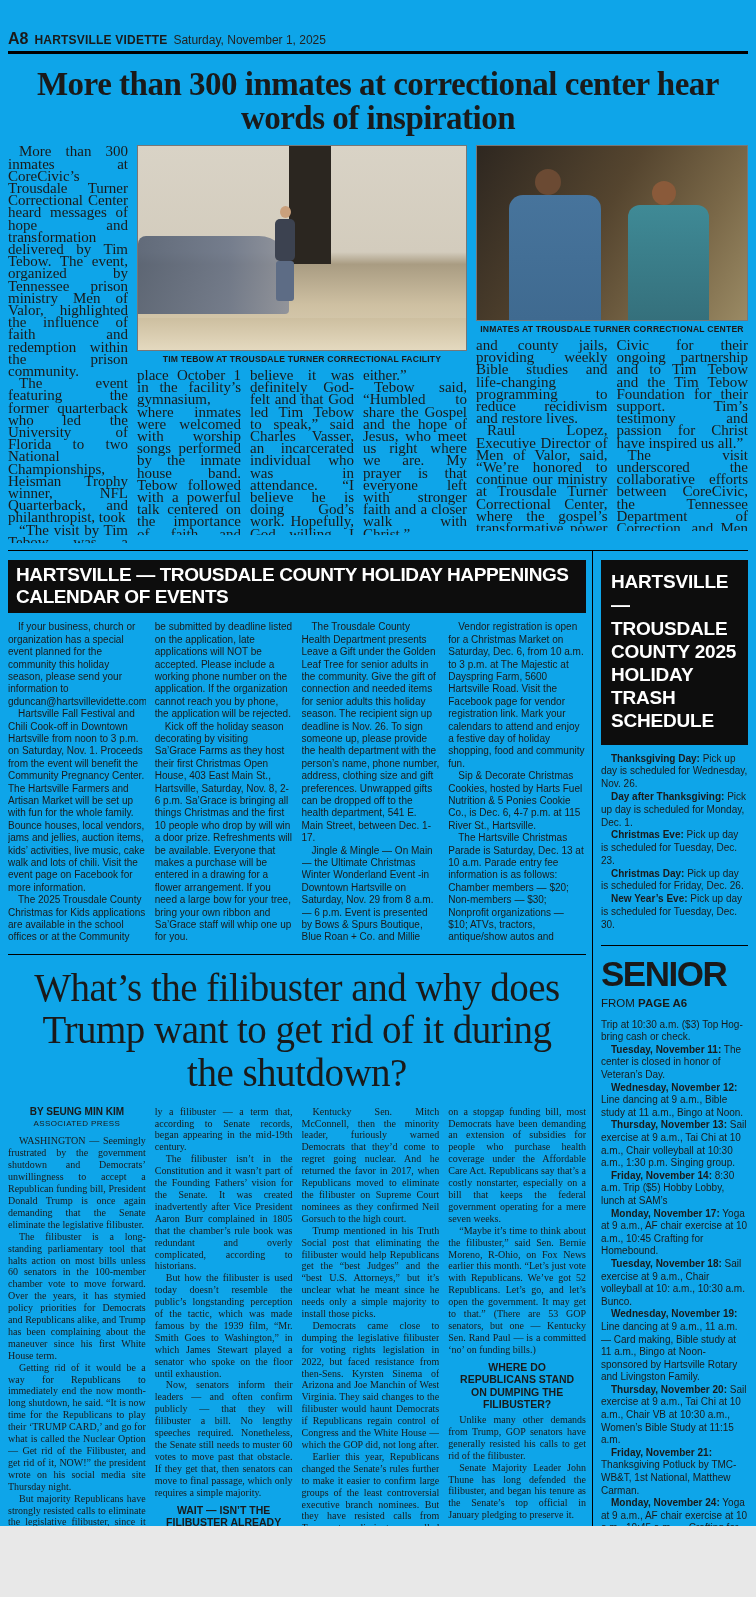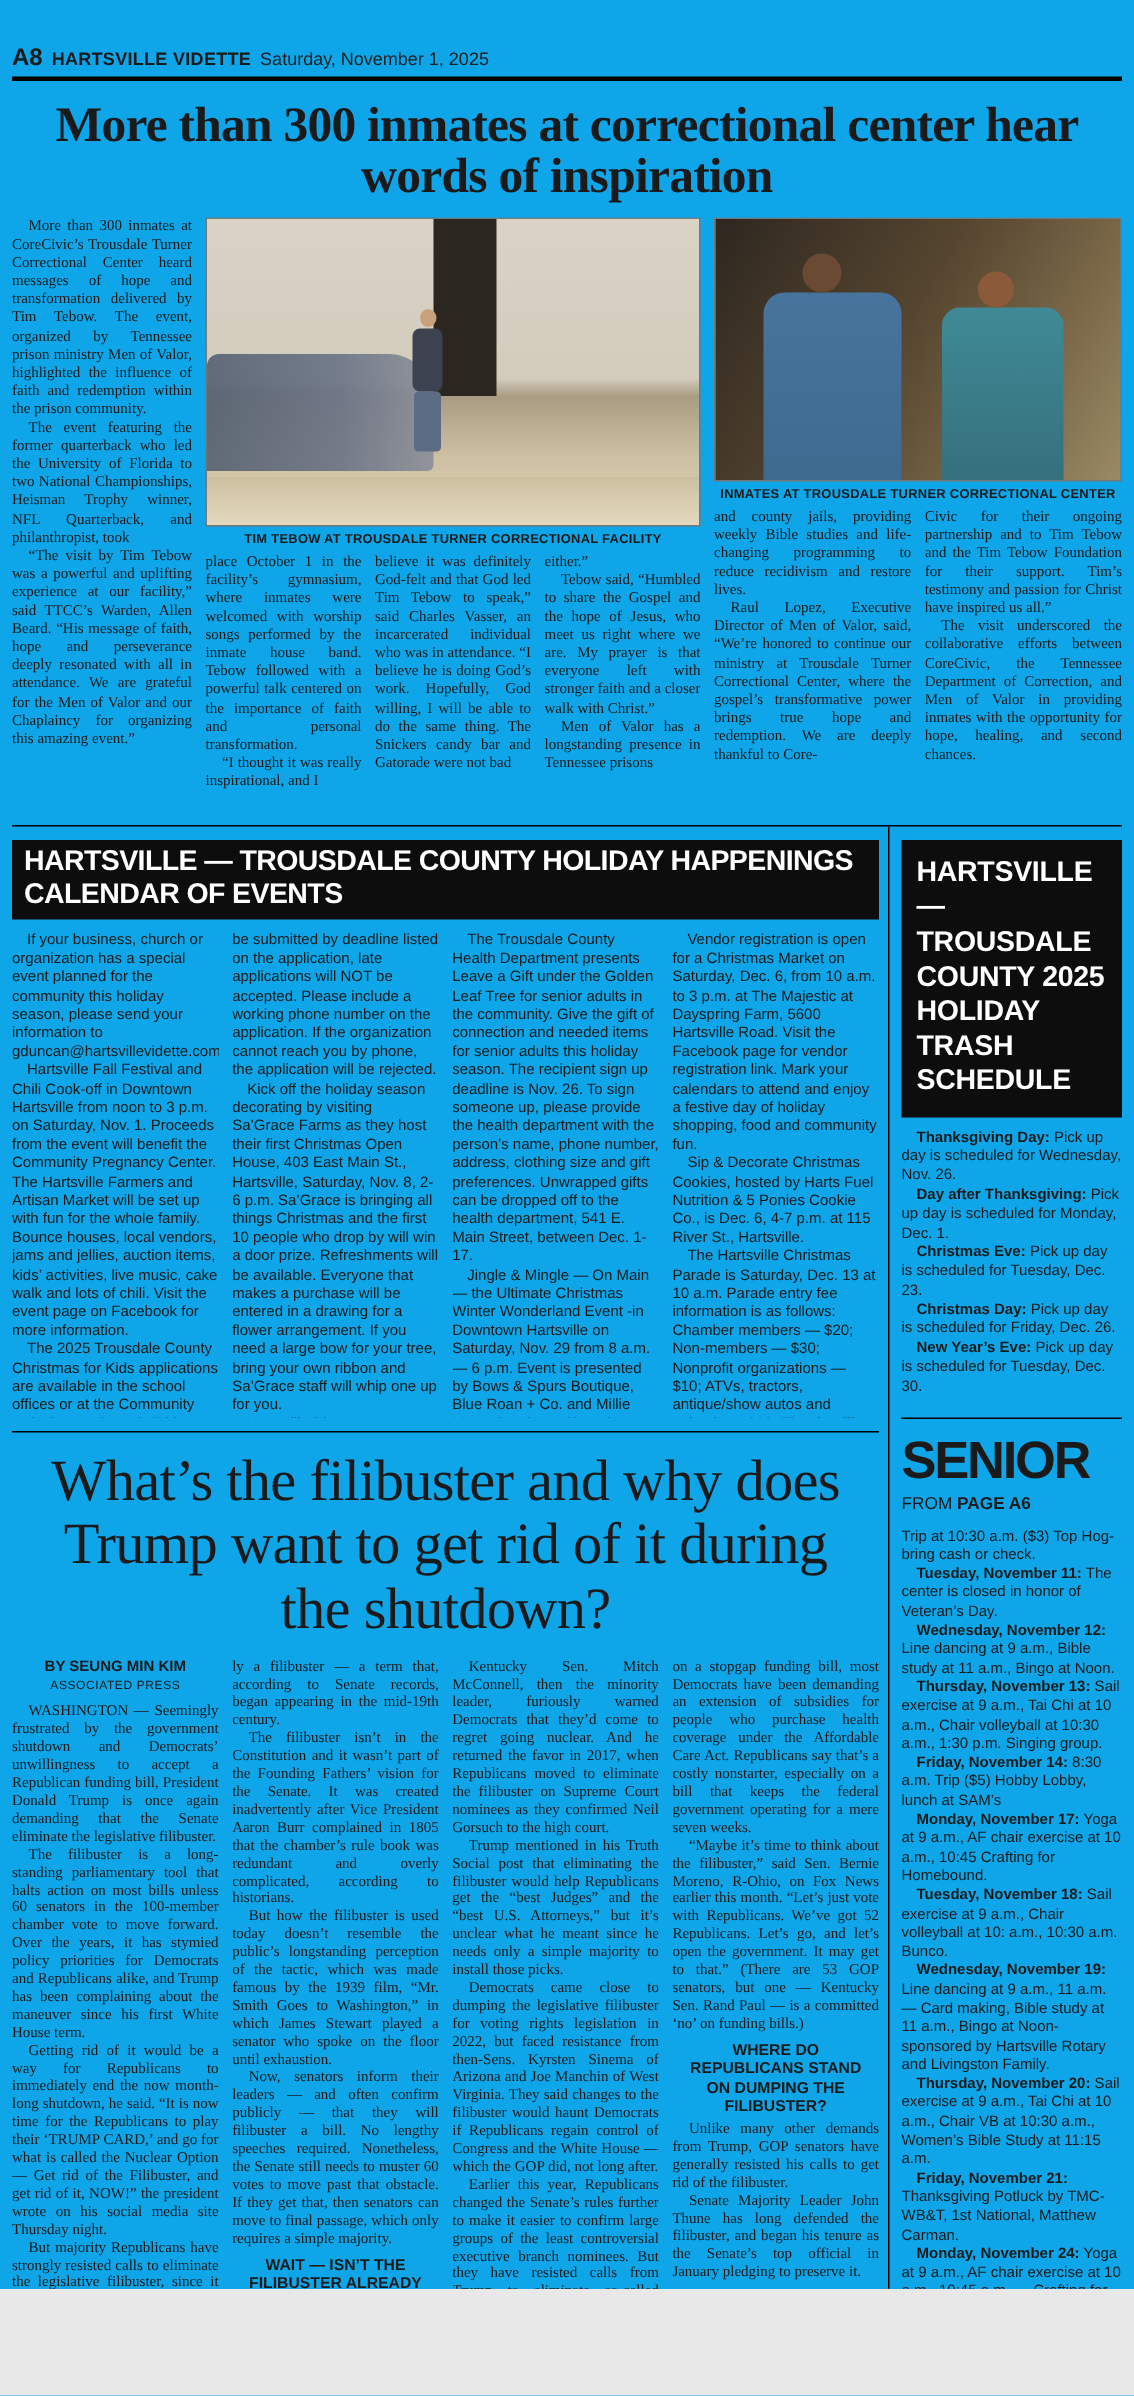--- a/index.html
+++ b/index.html
@@ -10,21 +10,21 @@
   }
   
   .masthead{margin-top:30px;border-bottom:3px solid #000;padding-bottom:3px;
     font-family:"Liberation Sans",sans-serif;display:flex;align-items:baseline;gap:6px;}
   .masthead .pg{font-size:16px;font-weight:bold;}
   .masthead .paper{font-size:12px;font-weight:bold;letter-spacing:.2px;}
   .masthead .date{font-size:12px;color:#222;}
   
   .h1{font-size:33px;font-weight:bold;text-align:center;margin:14px 0 10px 0;letter-spacing:-.5px;line-height:1.02;}
   .a1cols{display:flex;gap:9px;height:398px;overflow:hidden;}
-  .acol{font-size:10px;line-height:12.2px;text-align:justify;overflow:hidden;}
+  .acol{font-size:15px;line-height:12.2px;text-align:justify;overflow:hidden;}
   .acol p{margin:0;text-indent:11px;}
   .acol p.cont{text-indent:0;}
   .a1c1{width:120px;flex:0 0 120px;height:398px;}
   .a1mid{width:330px;flex:0 0 330px;}
   .a1right{flex:1 1 auto;}
   .photo{position:relative;overflow:hidden;border:1px solid #777;box-sizing:border-box;}
   .photo1{height:206px;background:linear-gradient(180deg,#d9d3c6 0%,#d3ccbd 52%,#a99c82 58%,#cec0a2 78%,#ddd2b8 100%);}
   .photo2{height:176px;background:linear-gradient(120deg,#2e2720 0%,#55452f 45%,#7a6848 75%,#9a8a64 100%);}
   .ph-door{position:absolute;left:46%;top:0;width:42px;height:118px;background:#2b2620;}
   .ph-man{position:absolute;left:41%;top:60px;width:26px;height:96px;}

